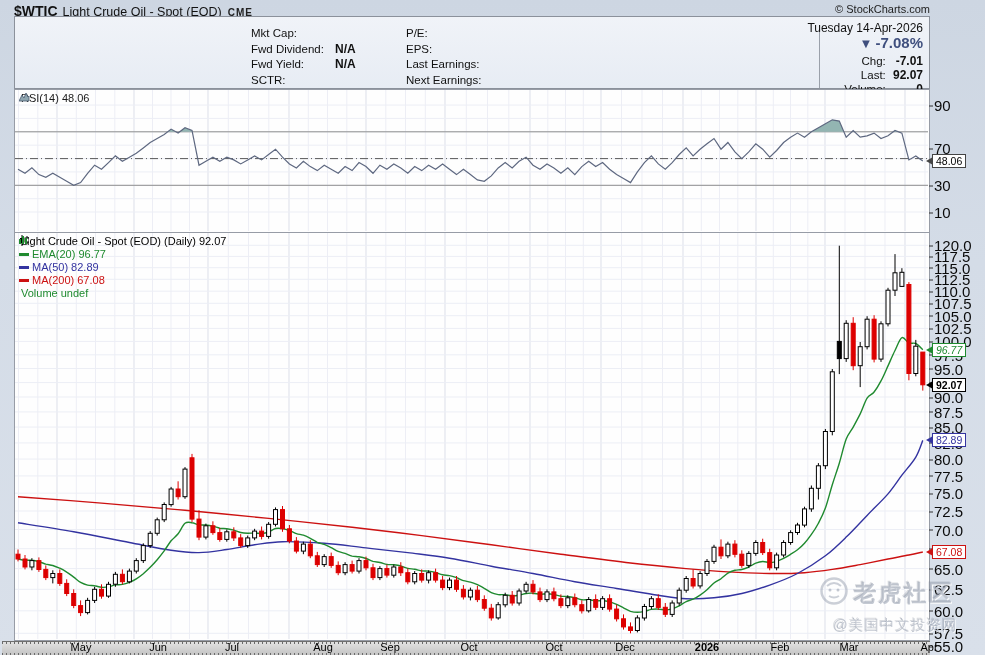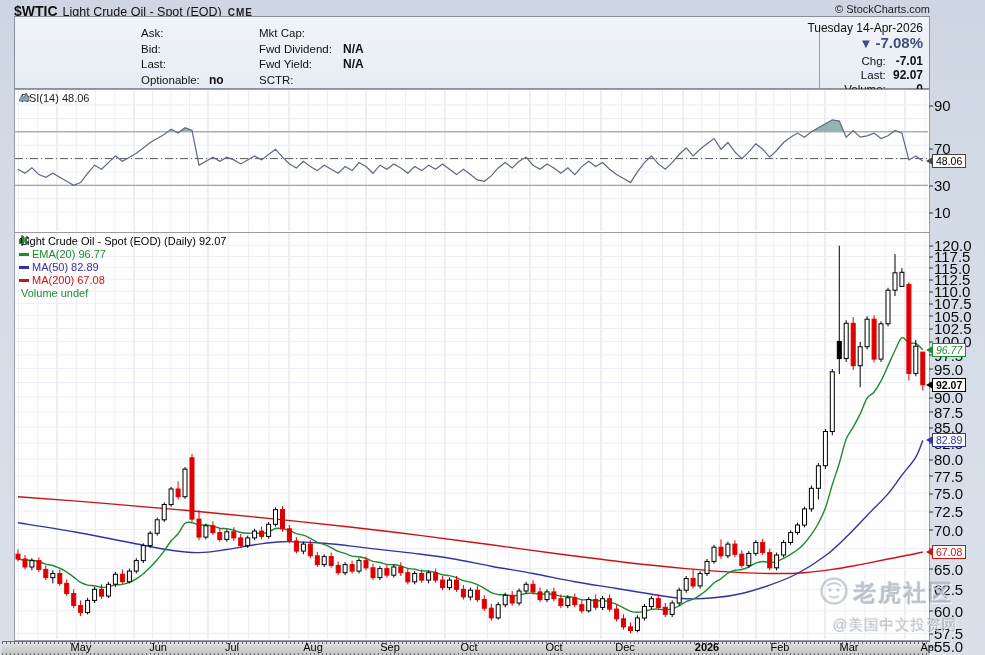--- a/index.html
+++ b/index.html
@@ -13,21 +13,21 @@
   .hdr .exch{font-size:10px;font-weight:bold;letter-spacing:1px;margin-left:6px;color:#222;}
   .copyright{position:absolute;top:3px;right:55px;font-size:11px;color:#222;}
   
   .quote{position:absolute;left:14px;top:16px;width:914px;height:71px;
     background:linear-gradient(180deg,#f0f3f8,#e7ecf4);border:1px solid #8b919b;}
   .qcol{position:absolute;top:9px;font-size:11.5px;line-height:15.5px;white-space:nowrap;}
   .qrow .l{display:inline-block;color:#111;}
   .qrow .v{font-weight:bold;font-size:12px;}
   .qc1{left:6px;} .qc1 .l{width:74px;} .qc1 .v{display:inline-block;width:38px;text-align:right;}
   .qc2{left:126px;} .qc2 .l{width:68px;}
-  .qc3{left:244px;} .qc3 .l{width:84px;}
+  .qc3{left:236px;} .qc3 .l{width:84px;}
   .qc4{left:391px;} .qc4 .l{width:92px;}
   .qdivider{position:absolute;left:804px;top:14px;bottom:0;border-left:1px solid #9aa0aa;}
   .qdate{position:absolute;right:6px;top:4px;font-size:12px;}
   .qpct{position:absolute;right:6px;top:17px;font-size:15px;font-weight:bold;color:#3f4f7e;}
   .qpct .arr{font-size:13px;margin-right:3px;}
   .qr{position:absolute;right:6px;font-size:11.5px;white-space:nowrap;}
   .qr .v{font-weight:bold;font-size:12px;display:inline-block;min-width:34px;text-align:right;}
   .qr1{top:37px;} .qr2{top:51px;} .qr3{top:65px;}
   
   .rsi-panel{position:absolute;left:14px;top:89px;width:914px;height:142px;background:#fefefe;border:1px solid #979ca6;}
@@ -67,31 +67,31 @@
 <body>
 
 <div class="page">
 
   <div class="hdr">
     <span class="sym">$WTIC</span><span class="ttl">Light Crude Oil - Spot (EOD)</span><span class="exch">CME</span>
   </div>
   <div class="copyright">© StockCharts.com</div>
 
   <div class="quote">
-    <div class="qcol qc2" id="qc2">
-        <div class="qrow"><span class="l">Ask:</span><span class="v"></span></div>
-        <div class="qrow"><span class="l">Bid:</span><span class="v"></span></div>
-        <div class="qrow"><span class="l">Last:</span><span class="v"></span></div>
-        <div class="qrow"><span class="l">Optionable:</span><span class="v">no</span></div>
-      </div>
     <div class="qcol qc3" id="qc3">
         <div class="qrow"><span class="l">Mkt Cap:</span><span class="v"></span></div>
         <div class="qrow"><span class="l">Fwd Dividend:</span><span class="v">N/A</span></div>
         <div class="qrow"><span class="l">Fwd Yield:</span><span class="v">N/A</span></div>
         <div class="qrow"><span class="l">SCTR:</span><span class="v"></span></div>
+      </div>
+    <div class="qcol qc4" id="qc4">
+        <div class="qrow"><span class="l">P/E:</span><span class="v"></span></div>
+        <div class="qrow"><span class="l">EPS:</span><span class="v"></span></div>
+        <div class="qrow"><span class="l">Last Earnings:</span><span class="v"></span></div>
+        <div class="qrow"><span class="l">Next Earnings:</span><span class="v"></span></div>
       </div>
     <div class="qdivider"></div>
     <div class="qdate">Tuesday 14-Apr-2026</div>
     <div class="qpct"><span class="arr">▼</span><span>-7.08%</span></div>
     <div class="qr qr1"><span class="l">Chg:</span> <span class="v">-7.01</span></div>
     <div class="qr qr2"><span class="l">Last:</span> <span class="v">92.07</span></div>
     <div class="qr qr3"><span class="l">Volume:</span> <span class="v">0</span></div>
   </div>
 
   <div class="rsi-panel">
@@ -566,21 +566,21 @@
       <div class="axbox" style="top:350px;border-color:#1f8a2f;color:#1f8a2f;font-weight:normal;font-style:italic;">96.77</div>
       <div class="axbox" style="top:385.0px;border-color:#000;color:#000;font-weight:bold;">92.07</div>
       <div class="axbox" style="top:440.4px;border-color:#3333a0;color:#3333a0;font-weight:normal;">82.89</div>
       <div class="axbox" style="top:552.0px;border-color:#cc1111;color:#cc1111;font-weight:normal;">67.08</div>
     </div>
   <div class="mstrip"></div>
   <div id="monthLayer">
       <div class="mlabel" style="left:57px">May</div>
       <div class="mlabel" style="left:134px">Jun</div>
       <div class="mlabel" style="left:208px">Jul</div>
-      <div class="mlabel" style="left:289px">Aug</div>
+      <div class="mlabel" style="left:299px">Aug</div>
       <div class="mlabel" style="left:366px">Sep</div>
       <div class="mlabel" style="left:445px">Oct</div>
       <div class="mlabel" style="left:530px">Oct</div>
       <div class="mlabel" style="left:601px">Dec</div>
       <div class="mlabel bold" style="left:683px">2026</div>
       <div class="mlabel" style="left:756px">Feb</div>
       <div class="mlabel" style="left:825px">Mar</div>
       <div class="mlabel" style="left:905px">Apr</div>
     </div>
 

